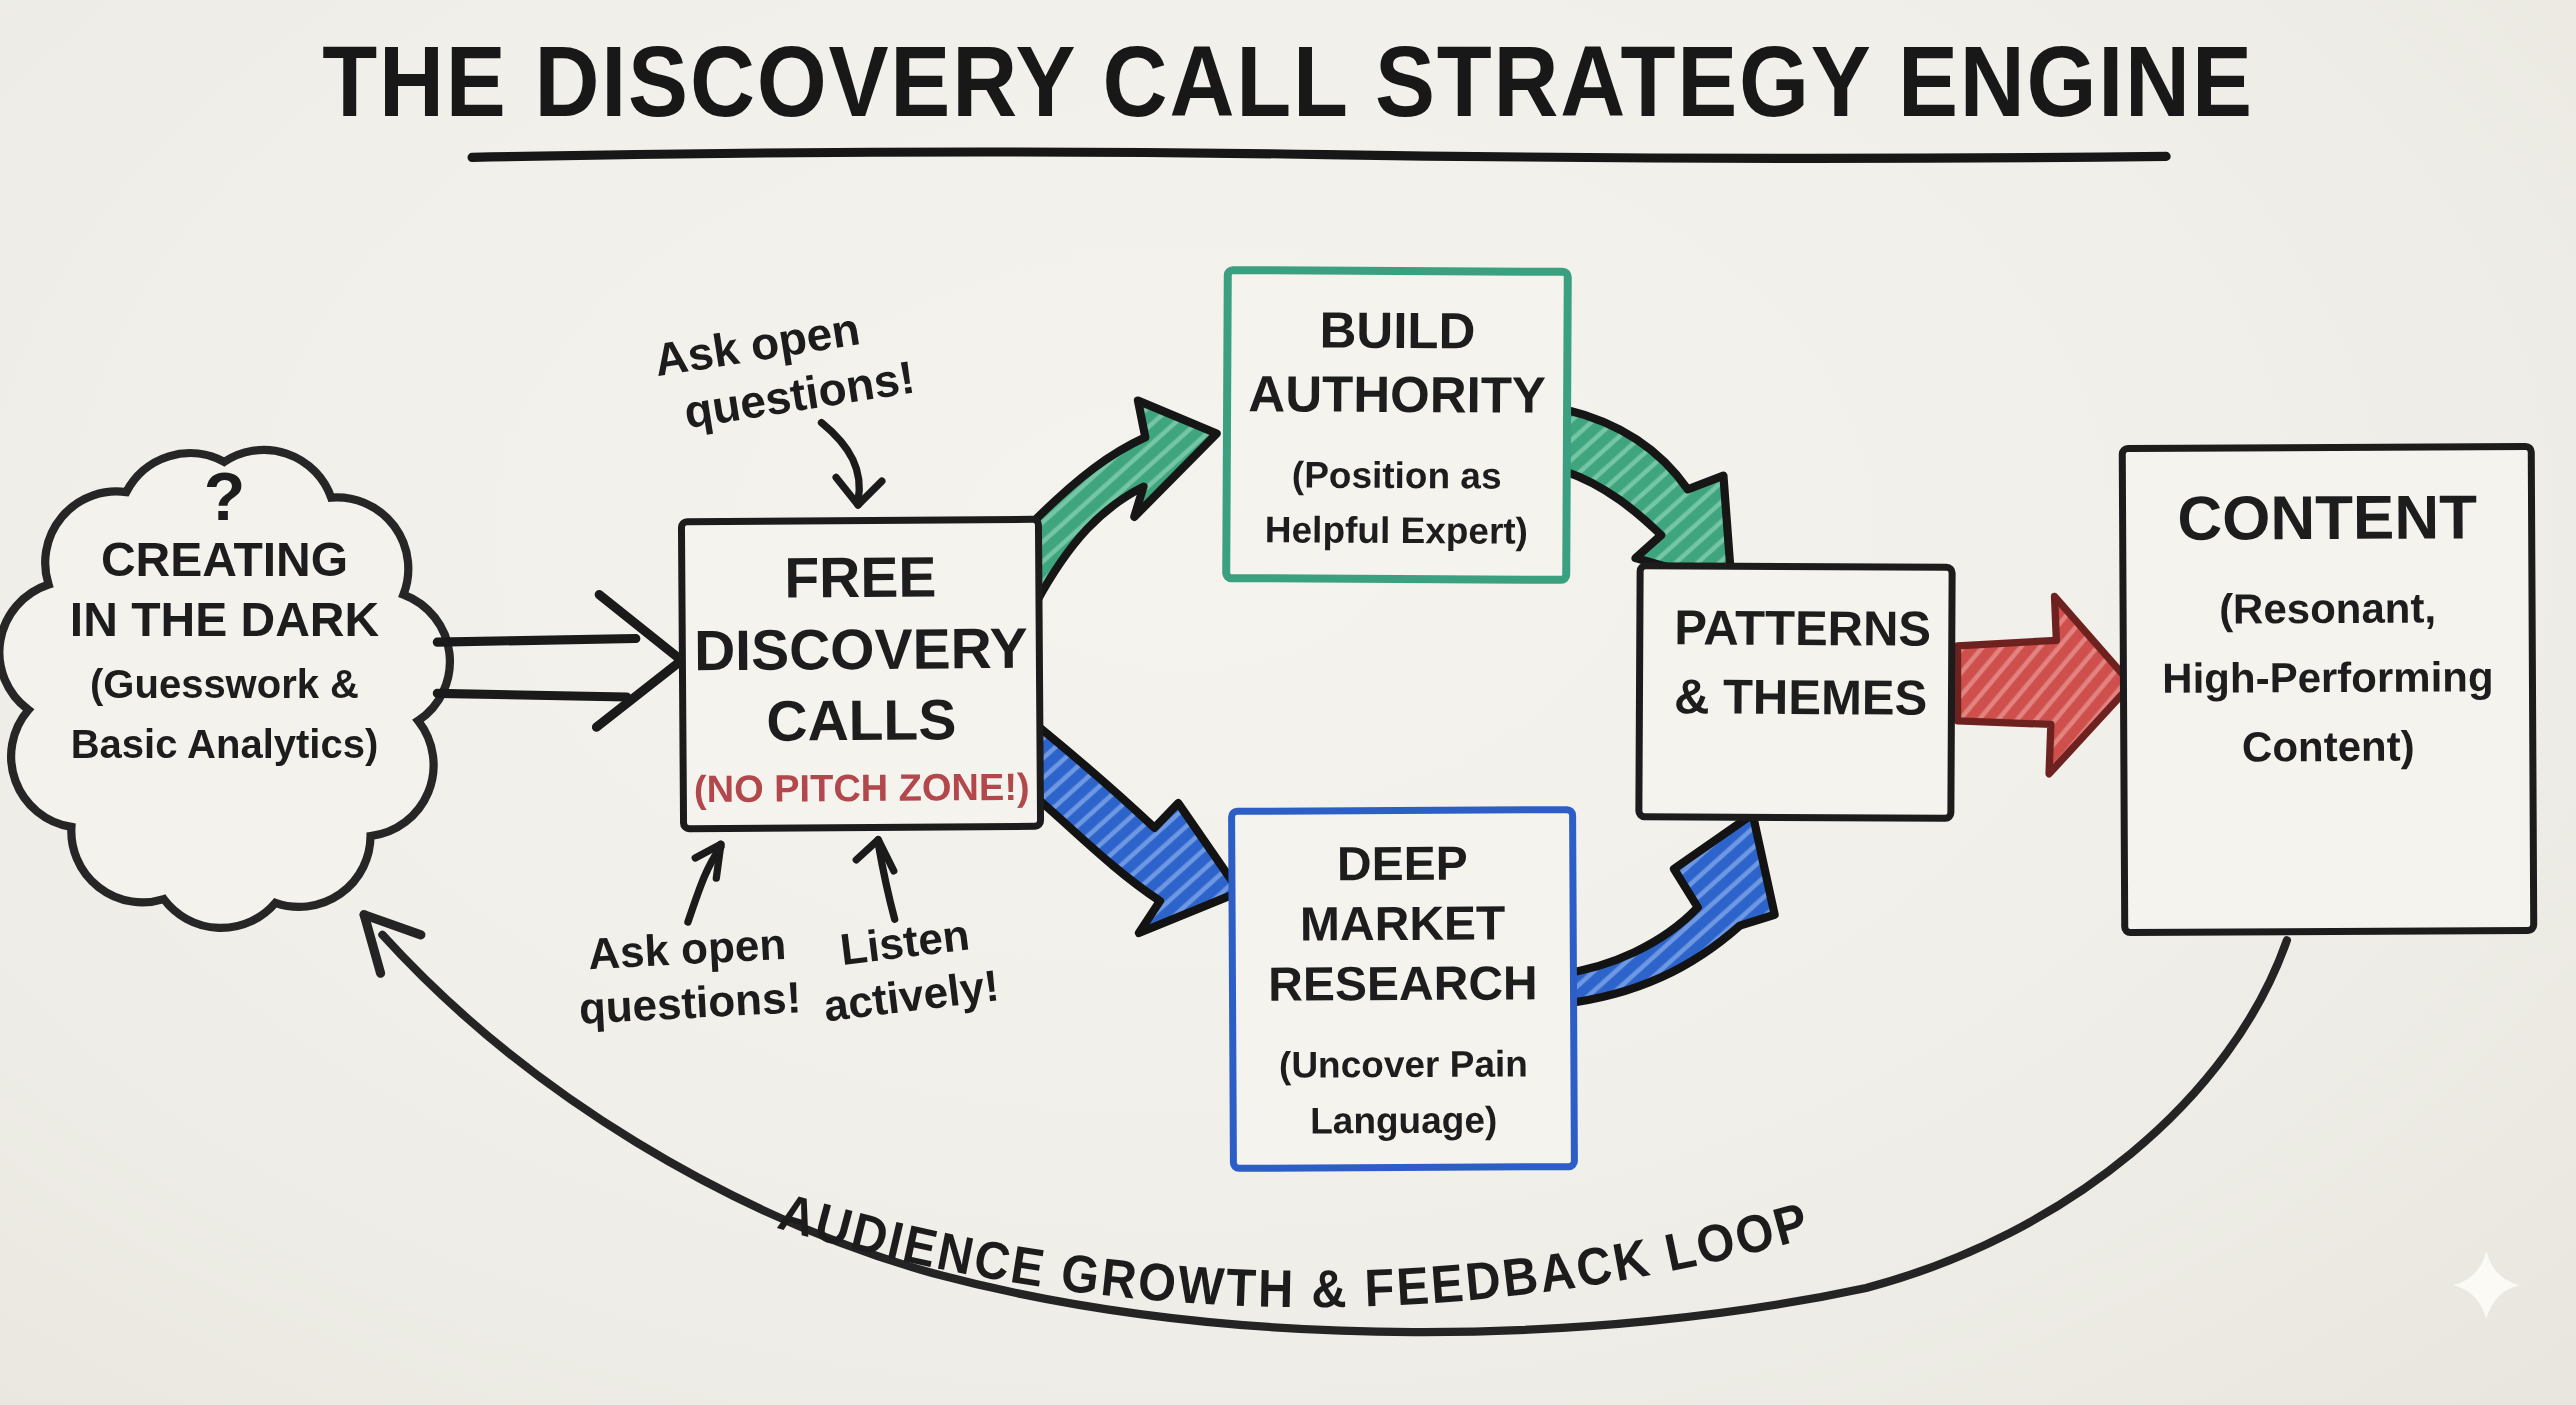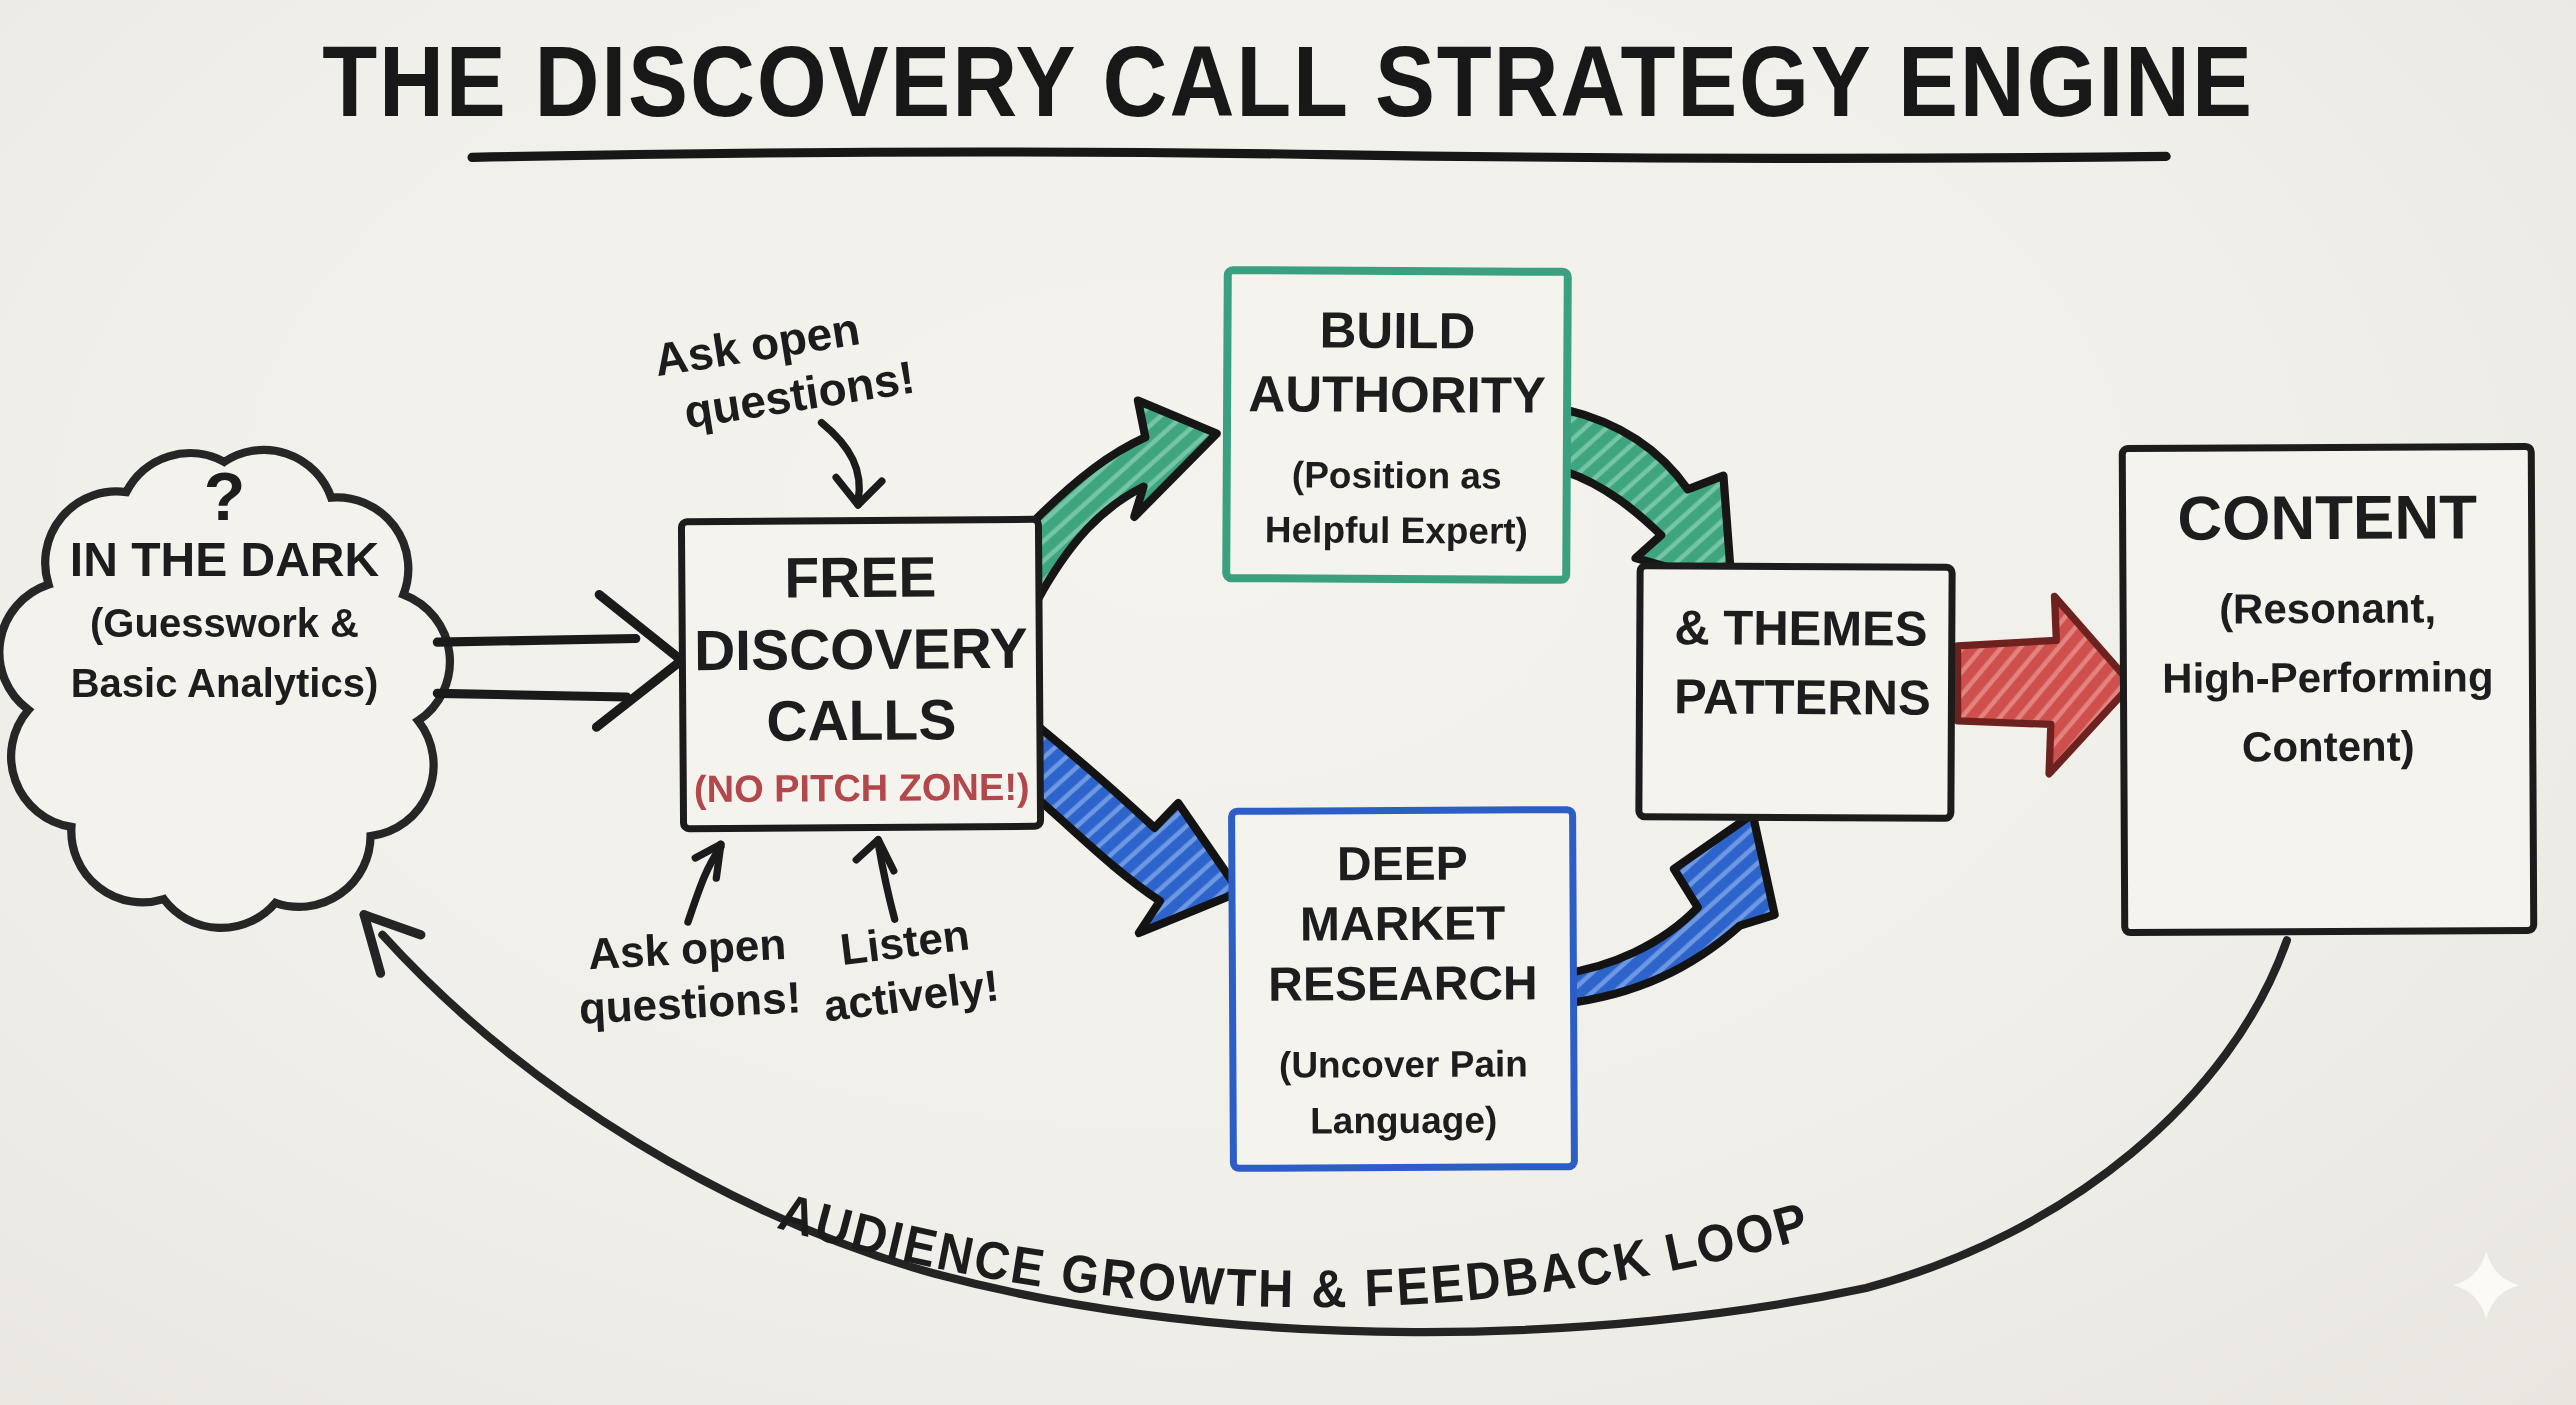--- a/index.html
+++ b/index.html
@@ -113,20 +113,21 @@
       <path d="M 960,918 L 977,952"></path>
     </g>
 
     <path d="M2718 1368 Q2726 1398 2754 1405 Q2726 1412 2718 1442 Q2710 1412 2682 1405 Q2710 1398 2718 1368" fill="#fbfaf5"></path>
   </svg>
 
   <div class="title">THE DISCOVERY CALL STRATEGY ENGINE</div>
 
   <div class="cloud-text">
     <div class="mark">?</div>
+    <div class="ln">CREATING</div>
     <div class="ln">IN THE DARK</div>
     <div class="par" style="margin-top:3px">(Guesswork &amp;</div>
     <div class="par">Basic Analytics)</div>
   </div>
 
   <div class="box" style="left:679px;top:517px;width:364px;height:314px;padding-top:18.3px;transform:rotate(-0.4deg)">
     <div class="big" style="font-size:57px">FREE</div>
     <div class="big" style="font-size:57px">DISCOVERY</div>
     <div class="big" style="font-size:57px">CALLS</div>
     <div class="note-red">(NO PITCH ZONE!)</div>
@@ -140,22 +141,22 @@
   </div>
 
   <div class="box" style="left:1229px;top:807px;width:348px;height:364px;padding-top:20px;border-color:#2c5ec6;border-width:7.3px;transform:rotate(-0.3deg)">
     <div class="big" style="font-size:48px">DEEP MARKET</div>
     <div class="big" style="font-size:48px">RESEARCH</div>
     <div class="sub" style="margin-top:23px">(Uncover Pain</div>
     <div class="sub">Language)</div>
   </div>
 
   <div class="box" style="left:1636px;top:563px;width:319px;height:258px;padding:24px 0 0 31px;align-items:flex-start;text-align:left;transform:rotate(0.3deg)">
+    <div class="big" style="font-size:49px;line-height:1.4">PATTERNS</div>
     <div class="big" style="font-size:49px;line-height:1.4">&amp; THEMES</div>
-    <div class="big" style="font-size:49px;line-height:1.4">PATTERNS</div>
   </div>
 
   <div class="box" style="left:2120px;top:444px;width:416px;height:491px;padding-top:27.4px;transform:rotate(-0.3deg)">
     <div class="big" style="font-size:62px;line-height:1.3">CONTENT</div>
     <div class="sub" style="font-size:42px;margin-top:14.6px;line-height:1.65">(Resonant,</div>
     <div class="sub" style="font-size:42px;line-height:1.65">High-Performing</div>
     <div class="sub" style="font-size:42px;line-height:1.65">Content)</div>
   </div>
 
   <div class="ann" style="left:615px;top:316px;width:293px;transform:rotate(-9deg)">

